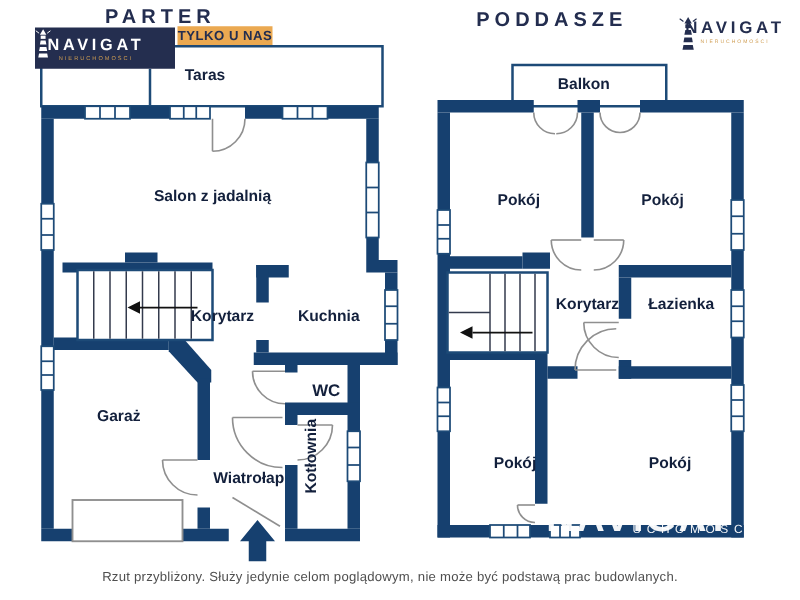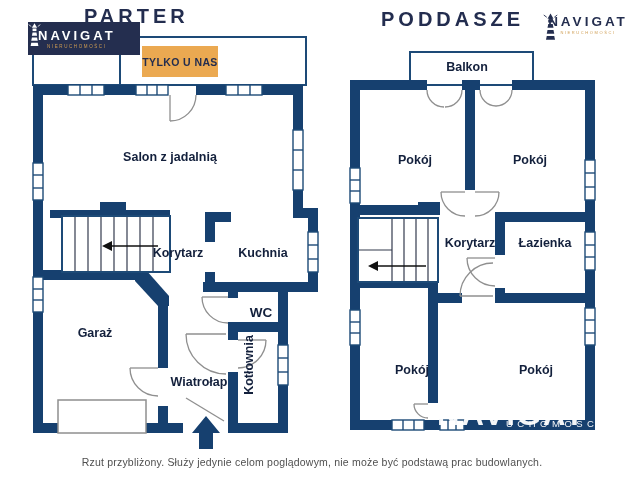--- a/index.html
+++ b/index.html
@@ -1,29 +1,29 @@
 <!DOCTYPE html>
 <html><head>
 <meta charset="utf-8">
 <style>
   html,body{margin:0;padding:0;background:#fff;}
   .stage{position:relative;width:640px;height:480px;background:#ffffff;overflow:hidden;
          font-family:"Liberation Sans",sans-serif;}
   svg{position:absolute;left:0;top:0;z-index:1;}
   .room-label{font-family:"Liberation Sans",sans-serif;font-weight:bold;fill:#13203c;font-size:12.5px;}
-  .floor-title{position:absolute;z-index:2;font-weight:bold;color:#232d4f;font-size:20px;letter-spacing:4px;}
+  .floor-title{position:absolute;z-index:2;font-weight:bold;color:#232d4f;font-size:16px;letter-spacing:4px;}
   #title-parter{left:84px;top:5px;}
   #title-poddasze{left:381px;top:8px;}
   .logo-box{position:absolute;left:28px;top:22px;width:112px;height:33px;background:#242e4f;
             z-index:3;display:flex;align-items:center;padding-left:6px;box-sizing:border-box;}
   .logo-box .txt{display:flex;flex-direction:column;align-items:center;margin-left:4px;}
   .logo-box .nm{color:#ffffff;font-weight:bold;font-size:13px;letter-spacing:3px;line-height:14px;}
   .logo-box .sb{color:#cf9d52;font-size:4.5px;letter-spacing:1.6px;margin-top:1px;}
-  .badge{position:absolute;left:142px;top:21px;width:76px;height:31px;background:#eba951;z-index:3;
-         display:flex;align-items:center;justify-content:center;margin-top:25px;}
+  .badge{position:absolute;left:142px;top:21px;width:76px;height:15px;background:#eba951;z-index:3;
+         display:flex;align-items:center;justify-content:center;}
   .badge span{font-size:10.5px;font-weight:bold;color:#232d4f;letter-spacing:0.4px;}
   .logo-right{position:absolute;left:542px;top:12px;width:92px;z-index:3;display:flex;
               flex-direction:column;align-items:center;}
   .logo-right .nm{color:#242e4f;font-weight:bold;font-size:13.5px;letter-spacing:3px;margin-top:2px;}
   .logo-right .sb{color:#cf9d52;font-size:4px;letter-spacing:1.6px;margin-top:1px;}
   .watermark-big{position:absolute;left:437px;top:397px;z-index:2;color:#ffffff;font-weight:bold;
                  font-size:31px;letter-spacing:2px;opacity:.95;}
   .watermark-small{position:absolute;left:506px;top:418px;z-index:2;color:#ffffff;font-weight:normal;
                  font-size:9.5px;letter-spacing:4.5px;opacity:.95;}
   .disclaimer{position:absolute;left:0;right:16px;top:456px;z-index:2;text-align:center;

